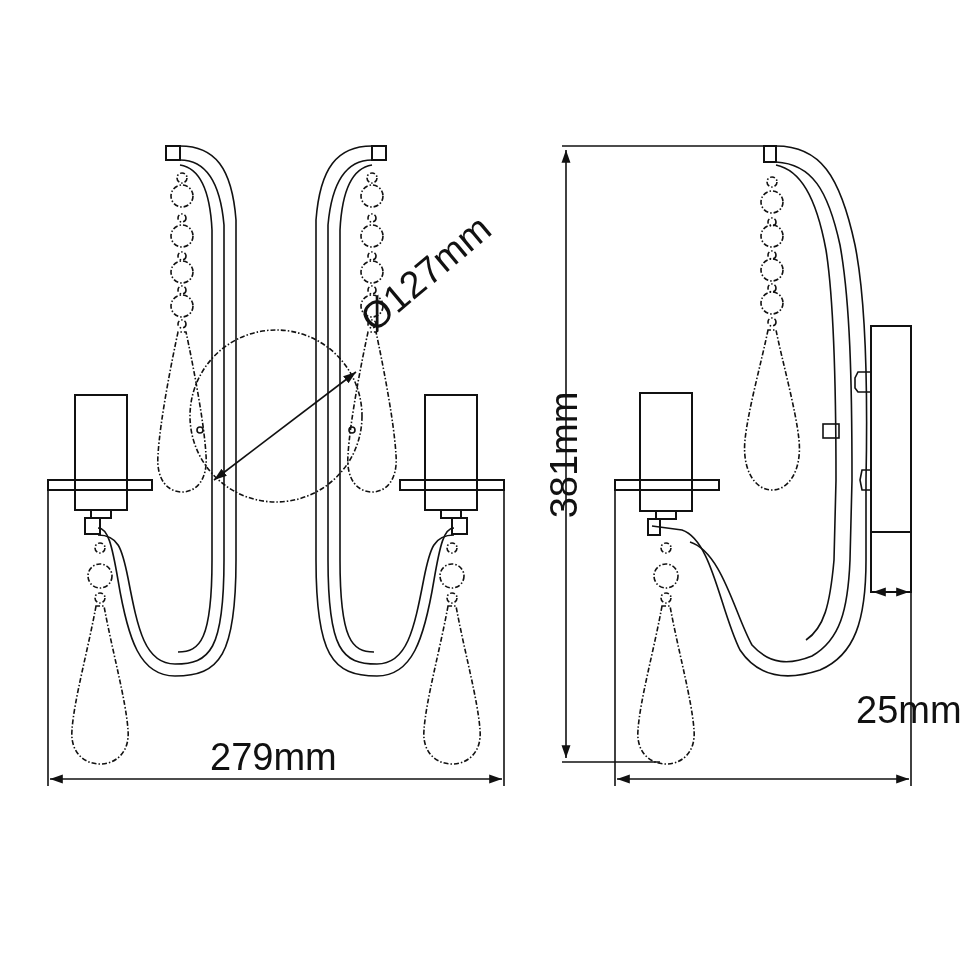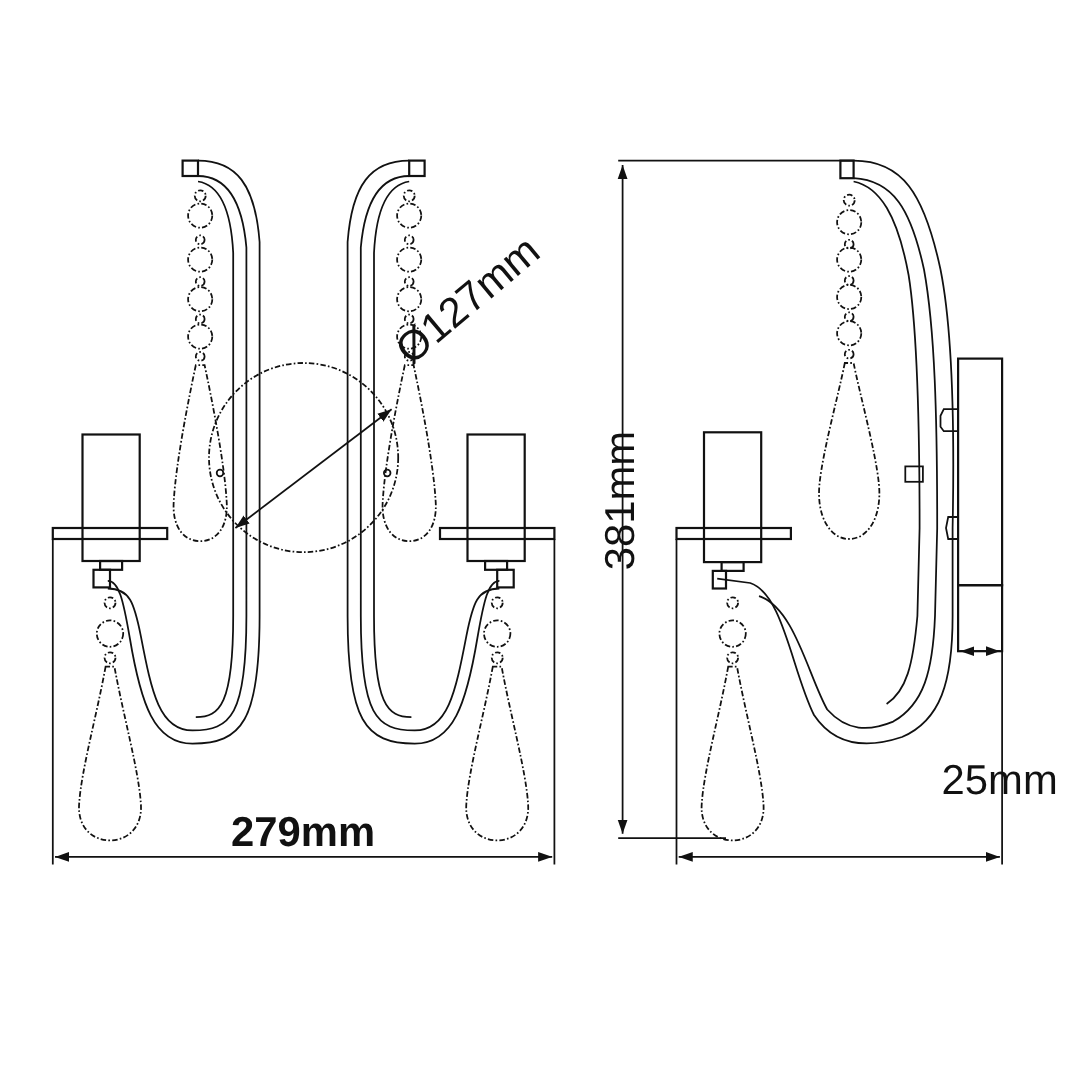--- a/index.html
+++ b/index.html
@@ -152,17 +152,17 @@
     <line class="dim" x1="566" y1="150" x2="566" y2="758" marker-start="url(#arr)" marker-end="url(#arr)"></line>
 
     <line class="dim" x1="615" y1="490" x2="615" y2="786"></line>
     <line class="dim" x1="911" y1="592" x2="911" y2="786"></line>
     <line class="dim" x1="617" y1="779" x2="909" y2="779" marker-start="url(#arr)" marker-end="url(#arr)"></line>
 
     <line class="dim" x1="873" y1="592" x2="909" y2="592" marker-start="url(#arr)" marker-end="url(#arr)"></line>
   </g>
 </svg>
 
-<div class="lbl-html" style="left:210px; top:738px;font-weight:bold;">279mm</div>
+<div class="lbl-html" style="left:210px; top:738px;">279mm</div>
 <div class="lbl-html" style="left:378px; top:300px; transform: rotate(-40deg); transform-origin: left bottom;">Ø127mm</div>
 <div class="lbl-html" style="left:494px; top:436px; transform: rotate(-90deg); transform-origin: center center; width:140px; text-align:center;">381mm</div>
 <div class="lbl-html" style="left:856px; top:648px;margin-top:43px;">25mm</div>
 </div>
 
 </body></html>

